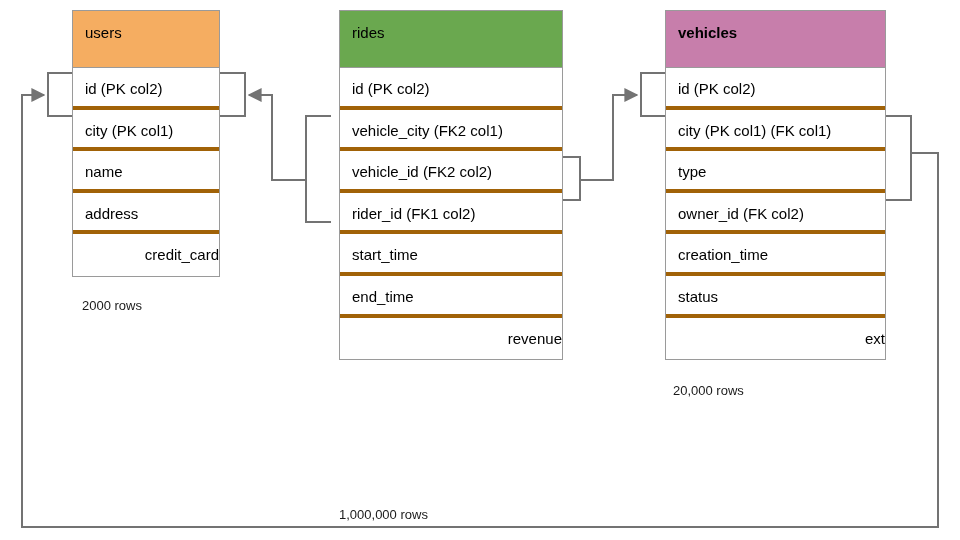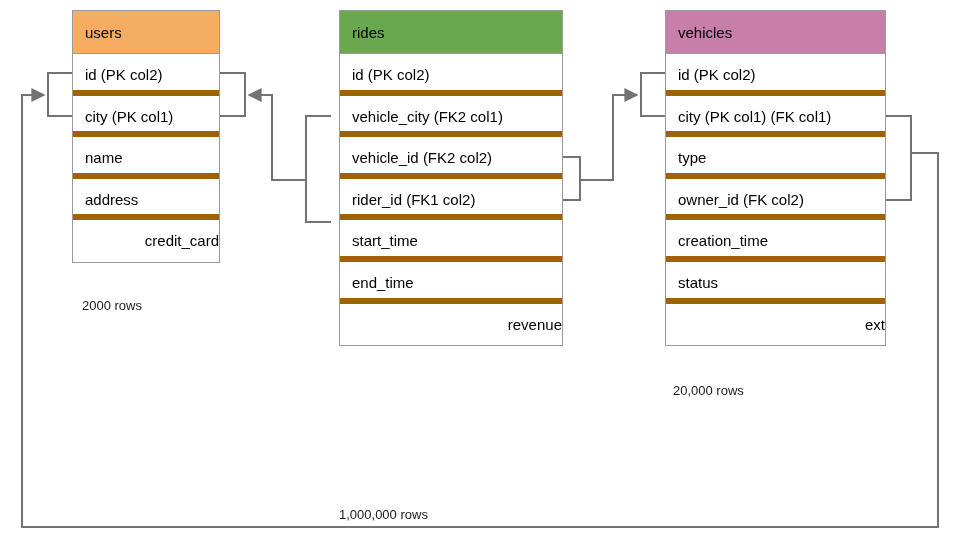--- a/index.html
+++ b/index.html
@@ -28,37 +28,37 @@
   }
   .table-box {
     position: absolute;
     box-sizing: border-box;
     background: #ffffff;
     border: 1px solid #9a9a9a;
     z-index: 2;
   }
   .table-header {
     box-sizing: border-box;
-    height: 43px;
+    height: 57px;
     line-height: 43px;
     padding: 0 0 0 12px;
     font-size: 15px;
     color: #000000;
     border-bottom: 1px solid #9a9a9a;
     white-space: nowrap;
     overflow: hidden;
   }
   .table-field {
     box-sizing: border-box;
     height: 41.6px;
     line-height: 41.6px;
     padding: 0 0 0 12px;
     font-size: 15px;
     color: #000000;
-    border-bottom: 6px solid #a16207;
+    border-bottom: 4px solid #a16207;
     white-space: nowrap;
     overflow: hidden;
   }
   .table-field.last {
     border-bottom: none;
     text-align: right;
   }
   .row-count {
     position: absolute;
     font-size: 13px;
@@ -119,21 +119,21 @@
     <div class="table-field">vehicle_city (FK2 col1)</div>
     <div class="table-field">vehicle_id (FK2 col2)</div>
     <div class="table-field">rider_id (FK1 col2)</div>
     <div class="table-field">start_time</div>
     <div class="table-field">end_time</div>
     <div class="table-field last">revenue</div>
   </div>
   <div class="row-count" style="left:339px; top:479px;">1,000,000 rows</div>
 
   <div class="table-box" style="left:665px; top:10px; width:221px;">
-    <div class="table-header" style="background:#c77eab;">vehicles</div>
+    <div class="table-header" style="background:#c77eab;font-weight:bold;">vehicles</div>
     <div class="table-field">id (PK col2)</div>
     <div class="table-field">city (PK col1) (FK col1)</div>
     <div class="table-field">type</div>
     <div class="table-field">owner_id (FK col2)</div>
     <div class="table-field">creation_time</div>
     <div class="table-field">status</div>
     <div class="table-field last">ext</div>
   </div>
   <div class="row-count" style="left:673px; top:355px;">20,000 rows</div>
 

